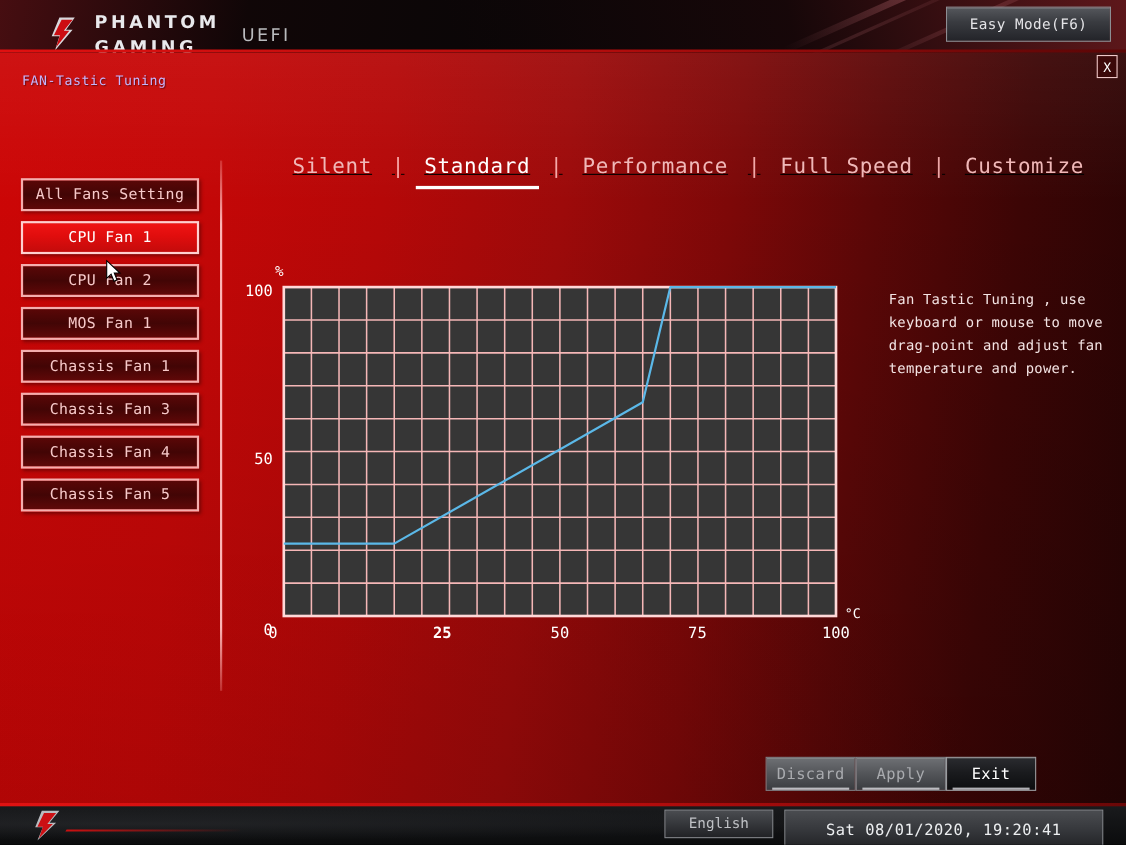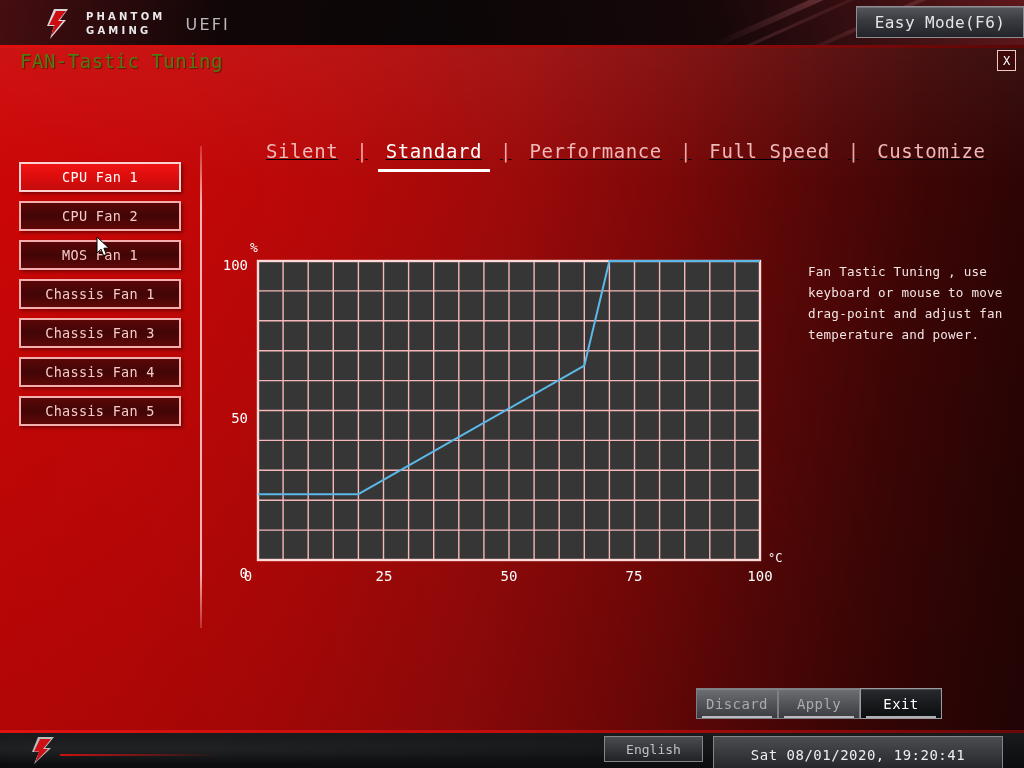--- a/index.html
+++ b/index.html
@@ -40,36 +40,36 @@
   .s3 { left: 600px; top: 30px; width: 360px; height: 3px; opacity:.45; }
 
   .brand {
     position: absolute; left: 42px; top: 8px;
     display: flex; align-items: center; gap: 10px;
   }
   .brand .pg-mark { width: 34px; height: 32px; display:block; }
   .brand .pg-words {
     display:flex; flex-direction:column; justify-content:center;
     font-family:"DejaVu Sans","Liberation Sans",sans-serif;
-    color:#e9e9ec; font-size:10px; letter-spacing:3.2px; line-height:1.45;
+    color:#e9e9ec; font-size:16px; letter-spacing:3.2px; line-height:1.45;
     font-weight:600;
   }
   .brand .uefi {
     font-family:"DejaVu Sans","Liberation Sans",sans-serif;
     color:#b9babd; font-size:16px; letter-spacing:2.2px; margin-left:10px;
     font-weight:500;
   }
 
   .easy-mode {
-    position:absolute; right: 0; top: 6px;
-    width: 168px; height: 32px;
+    position:absolute; right: 14px; top: 6px;
+    width: 150px; height: 32px;
     display:flex; align-items:center; justify-content:center;
     background: linear-gradient(180deg,#55575c 0%,#3a3c41 42%,#232429 100%);
     border:1px solid #8c8e93;
-    color:#e4e4e7; font-size:16px; letter-spacing:.4px;
+    color:#e4e4e7; font-size:13px; letter-spacing:.4px;
     box-shadow: inset 0 1px 0 rgba(255,255,255,.18);
   }
 
   
   .bodybg {
     position:absolute; left:0; top:48px; width:1024px; height:682px;
     background: linear-gradient(96deg,
       #cc0606 0%, #c40707 18%, #b50808 33%, #9d0a0a 48%,
       #7d0808 62%, #5a0707 74%, #3c0505 86%, #250404 100%);
   }
@@ -83,22 +83,22 @@
     position:absolute; right:8px; top:50px;
     width:19px; height:21px;
     border:1px solid #f0c8c8;
     background: rgba(60,4,4,.55);
     color:#ffffff; font-size:12px;
     display:flex; align-items:center; justify-content:center;
     line-height:1;
   }
 
   .page-title {
-    position:absolute; left:20px; top:50px;
-    color:#4d7c0f; font-size:19px; letter-spacing:.5px;
+    position:absolute; left:20px; top:66px;
+    color:#c4b5fd; font-size:12px; letter-spacing:.5px;
     text-shadow: 1px 1px 1px rgba(0,0,0,.45);
   }
 
   
   .sidebar {
     position:absolute; left:19px; top:162px;
     width:162px;
     display:flex; flex-direction:column; gap:9px;
   }
   .fan-btn {
@@ -247,20 +247,21 @@
     <div class="easy-mode">Easy Mode(F6)</div>
   </div>
 
   <div class="bodybg"></div>
 
   <div class="close-x">X</div>
 
   <div class="page-title">FAN-Tastic Tuning</div>
 
   <div class="sidebar">
+    <div class="fan-btn">All Fans Setting</div>
     <div class="fan-btn active">CPU Fan 1</div>
     <div class="fan-btn">CPU Fan 2</div>
     <div class="fan-btn">MOS Fan 1</div>
     <div class="fan-btn">Chassis Fan 1</div>
     <div class="fan-btn">Chassis Fan 3</div>
     <div class="fan-btn">Chassis Fan 4</div>
     <div class="fan-btn">Chassis Fan 5</div>
   </div>
   <div class="sidebar-divider"></div>
 
@@ -319,21 +320,21 @@
     </svg>
 
   <div class="axis-unit-y">%</div>
   <div class="axis-unit-x">°C</div>
 
   <div class="ytick" style="left:202px; top:257px;">100</div>
   <div class="ytick" style="left:202px; top:410px;">50</div>
   <div class="ytick" style="left:202px; top:565px;">0</div>
 
   <div class="xtick" style="left:225px; top:568px;">0</div>
-  <div class="xtick" style="left:361px; top:568px;">25</div>
+  <div class="xtick" style="left:379px; top:568px;font-weight:bold;">25</div>
   <div class="xtick" style="left:486px; top:568px;">50</div>
   <div class="xtick" style="left:611px; top:568px;">75</div>
   <div class="xtick" style="left:737px; top:568px;">100</div>
 
   <div class="info-text">Fan Tastic Tuning , use keyboard or mouse to move drag-point and adjust fan temperature and power.</div>
 
   <div class="actions">
     <div class="act-btn disabled">Discard</div>
     <div class="act-btn disabled">Apply</div>
     <div class="act-btn enabled">Exit</div>

